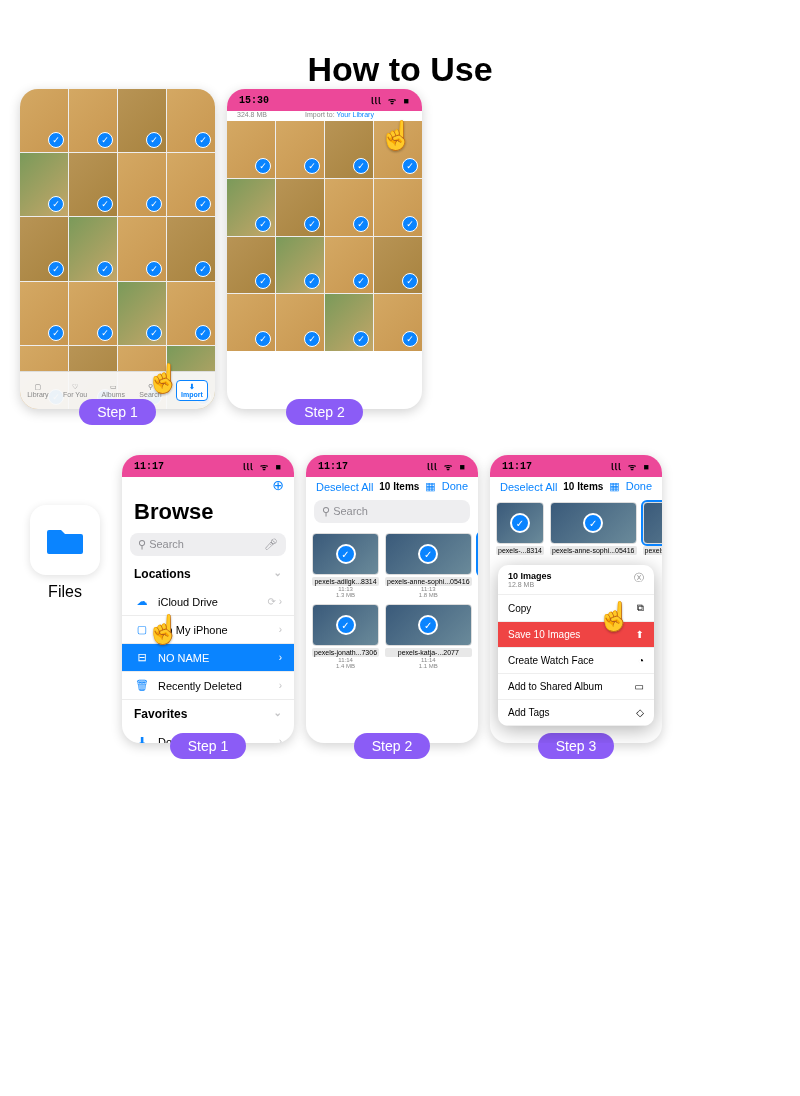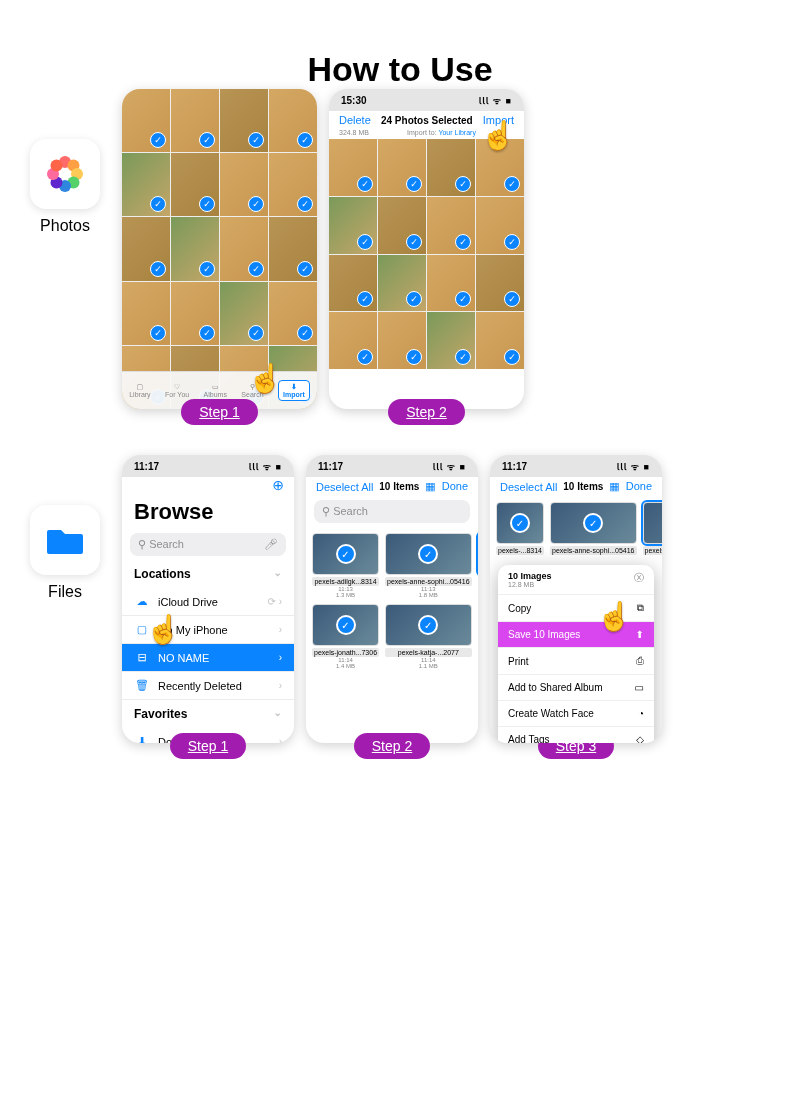--- a/index.html
+++ b/index.html
@@ -8,23 +8,23 @@
     
     .row { display: flex; align-items: flex-start; gap: 12px; margin-bottom: 30px; }
     .app-col { width: 90px; text-align: center; padding-top: 50px; }
     .app-icon { width: 70px; height: 70px; border-radius: 16px; margin: 0 auto 8px; display: flex; align-items: center; justify-content: center; font-size: 40px; background: #fff; box-shadow: 0 2px 8px rgba(0,0,0,.12); }
     .app-label { font-size: 16px; color: #000; font-weight: 400; }
     
     .phones { display: flex; gap: 12px; flex: 1; }
     .phone-wrap { display: flex; flex-direction: column; align-items: center; }
     .phone { width: 195px; height: 320px; background: #fff; border-radius: 18px; box-shadow: 0 3px 12px rgba(0,0,0,.18); overflow: hidden; position: relative; }
     .phone-sm { width: 172px; height: 288px; }
-    .step-badge { background: #a21caf; color: #fff; font-size: 14px; font-weight: 500; padding: 5px 18px; border-radius: 14px; margin-top: -10px; z-index: 2; text-decoration: underline; }
-    
-    .statusbar { height: 22px; display: flex; justify-content: space-between; align-items: center; padding: 0 12px; font-size: 10px; font-weight: 600; color: #000; background:#e5e5e5; }
+    .step-badge { background: #8b5cf6; color: #fff; font-size: 14px; font-weight: 500; padding: 5px 18px; border-radius: 14px; margin-top: -10px; z-index: 2; }
+    
+    .statusbar { height: 22px; display: flex; justify-content: space-between; align-items: center; padding: 0 12px; font-size: 10px; font-weight: 600; color: #000; background:#ec4899;font-family:Liberation Mono, monospace; }
     .status-icons { font-size: 9px; letter-spacing: 1px; }
     
     .photo-grid { display: grid; grid-template-columns: repeat(4,1fr); gap: 1px; height: 270px; background: #eee; }
     .ph { background: linear-gradient(135deg,#d4a863,#c89750); position: relative; }
     .ph::after { content: '✓'; position: absolute; bottom: 4px; right: 4px; width: 14px; height: 14px; background: #0a84ff; color: #fff; border-radius: 50%; border:1.5px solid #fff; font-size: 9px; display: flex; align-items: center; justify-content: center; }
     .ph:nth-child(3n) { background: linear-gradient(135deg,#b89455,#a8833f); }
     .ph:nth-child(5n) { background: linear-gradient(135deg,#7a9a5a,#c4a668); }
     
     .tabbar { position: absolute; bottom:0; left:0; right:0; height: 38px; background: rgba(248,248,248,.95); display: flex; justify-content: space-around; align-items: center; border-top:1px solid #ddd; }
     .tab { font-size: 7px; color: #888; text-align: center; }
@@ -58,47 +58,28 @@
     .thumb.sel { outline:2px solid #0a84ff; }
     .fname { font-size: 7px; color:#000; background:#e8e8e8; padding:1px 2px; margin-top:2px; border-radius:2px; white-space:nowrap; overflow:hidden; }
     .fmeta { font-size: 6px; color:#888; }
     
     
     .ctx-menu { position:absolute; left:8px; right:8px; top:110px; background:#fff; border-radius:10px; box-shadow:0 4px 20px rgba(0,0,0,.3); font-size:10px; overflow:hidden; z-index:3; }
     .ctx-head { padding:6px 10px; border-bottom:0.5px solid #eee; display:flex; justify-content:space-between; align-items:flex-start; }
     .ctx-head .t { font-weight:600; font-size:9px; }
     .ctx-head .s { font-size:7px; color:#888; }
     .ctx-row { padding:7px 10px; border-bottom:0.5px solid #eee; display:flex; justify-content:space-between; align-items:center; color:#000; }
-    .ctx-row.hl { background:#d946ef; color:#fff; }
+    .ctx-row.hl { background:#ef4444; color:#fff; }
   </style>
 </head>
 <body>
 
 <h1 class="title">How to Use</h1>
 
 <div class="row">
-  <div class="app-col">
-    <div class="app-icon">
-      <svg width="48" height="48" viewBox="0 0 48 48">
-          <g transform="translate(24,24)">
-            <g>
-              <circle r="6" cx="0" cy="-12" fill="#ff6b6b"></circle>
-              <circle r="6" cx="8.5" cy="-8.5" fill="#ff9f43"></circle>
-              <circle r="6" cx="12" cy="0" fill="#feca57"></circle>
-              <circle r="6" cx="8.5" cy="8.5" fill="#54d169"></circle>
-              <circle r="6" cx="0" cy="12" fill="#2e86de"></circle>
-              <circle r="6" cx="-8.5" cy="8.5" fill="#5f27cd"></circle>
-              <circle r="6" cx="-12" cy="0" fill="#ff6b9d"></circle>
-              <circle r="6" cx="-8.5" cy="-8.5" fill="#ff6348"></circle>
-            </g>
-          </g>
-        </svg>
-    </div>
-    <div class="app-label">Photos</div>
-  </div>
 
   <div class="phones">
 
     <div class="phone-wrap">
       <div class="phone">
         <div class="photo-grid" style="height:100%">
           <div class="ph"></div>
             <div class="ph"></div>
             <div class="ph"></div>
             <div class="ph"></div>
@@ -130,25 +111,20 @@
       </div>
       <div class="step-badge">Step 1</div>
     </div>
 
     <div class="phone-wrap">
       <div class="phone">
         <div class="statusbar">
             <span>15:30</span>
             <span class="status-icons">𝗅𝗅𝗅 ᯤ ■</span>
           </div>
-        <div class="top-nav">
-          <span class="link">Delete</span>
-          <span class="center">24 Photos Selected</span>
-          <span class="link">Import</span>
-        </div>
         <div style="display:flex; justify-content:space-between; padding:0 10px 3px; font-size:7px; color:#888;">
           <span>324.8 MB</span>
           <span><span>Import to:</span> <span class="lib" style="color:#0a84ff">Your Library</span></span>
           <span></span>
         </div>
         <div class="photo-grid" style="height:230px">
           <div class="ph"></div>
             <div class="ph"></div>
             <div class="ph"></div>
             <div class="ph"></div>
@@ -336,32 +312,28 @@
             </div>
           <div class="ctx-row">
               <span>Copy</span>
               <span>⧉</span>
             </div>
           <div class="ctx-row hl">
               <span>Save 10 Images</span>
               <span>⬆</span>
             </div>
           <div class="ctx-row">
-              <span>Print</span>
-              <span>⎙</span>
+              <span>Create Watch Face</span>
+              <span>◔</span>
             </div>
           <div class="ctx-row">
               <span>Add to Shared Album</span>
               <span>▭</span>
             </div>
           <div class="ctx-row">
-              <span>Create Watch Face</span>
-              <span>◔</span>
-            </div>
-          <div class="ctx-row">
               <span>Add Tags</span>
               <span>◇</span>
             </div>
 
         </div>
         <span class="hand" style="top:145px; right:30px;">☝</span>
       </div>
       <div class="step-badge">Step 3</div>
     </div>
   </div>

